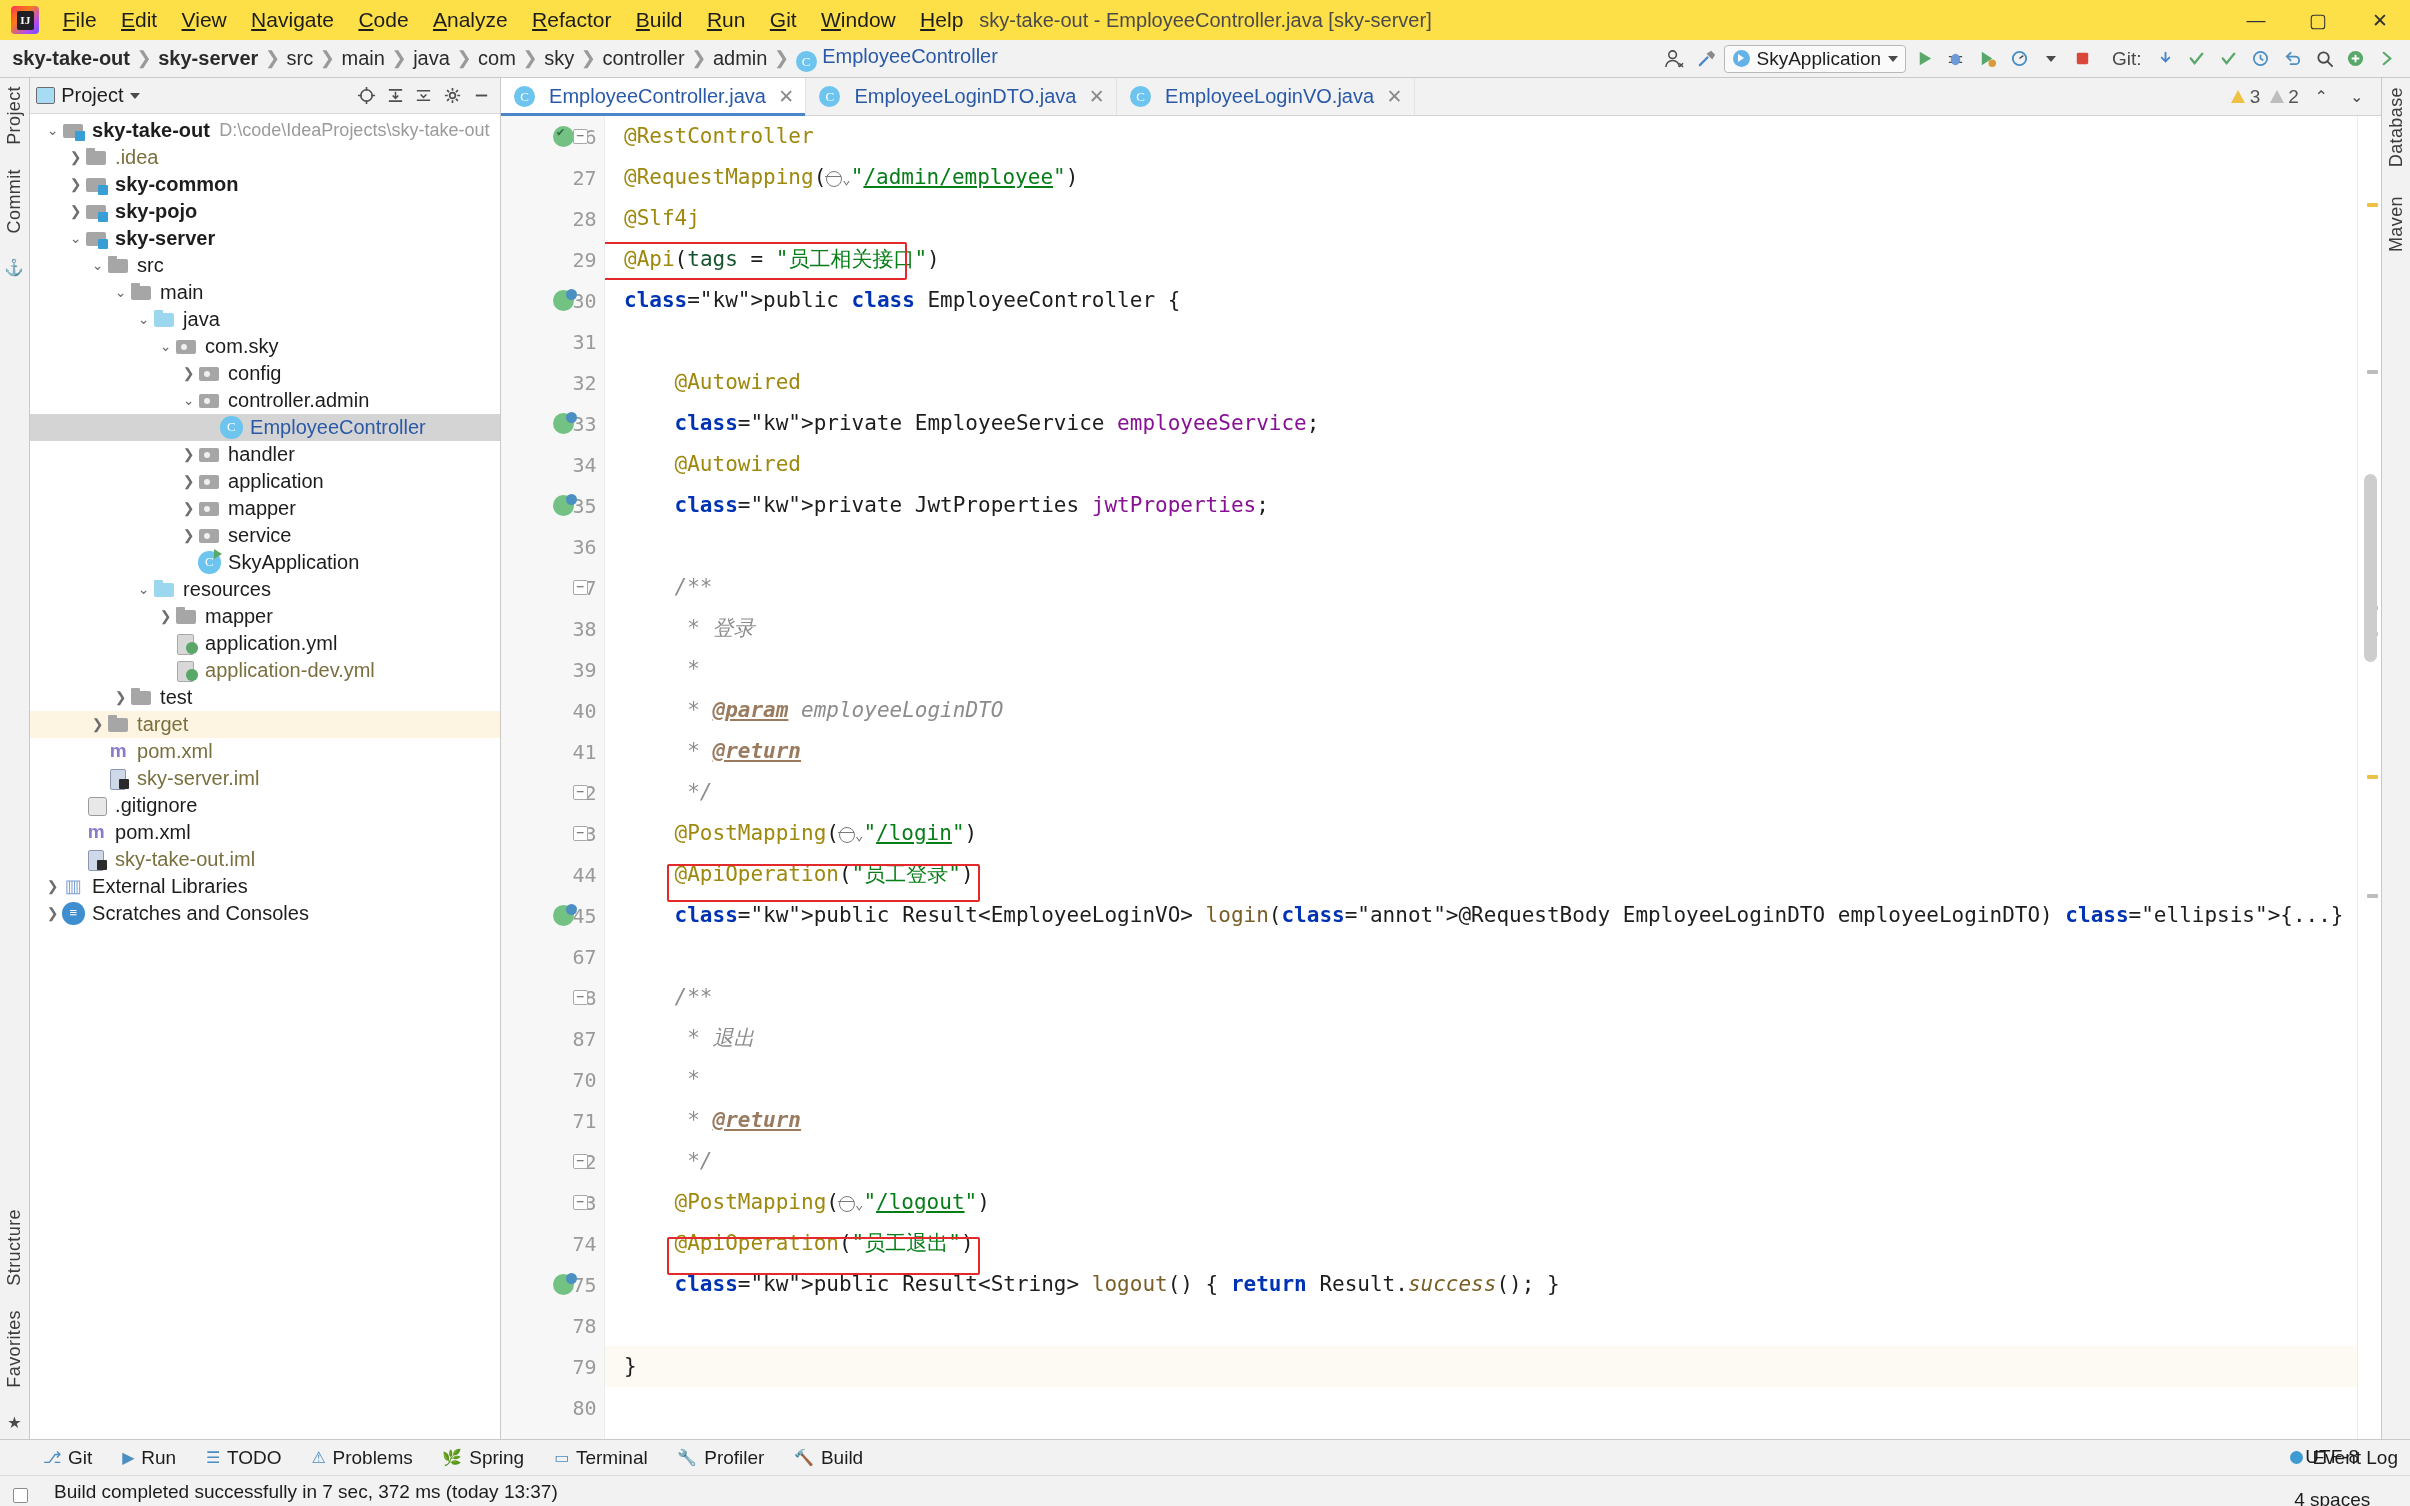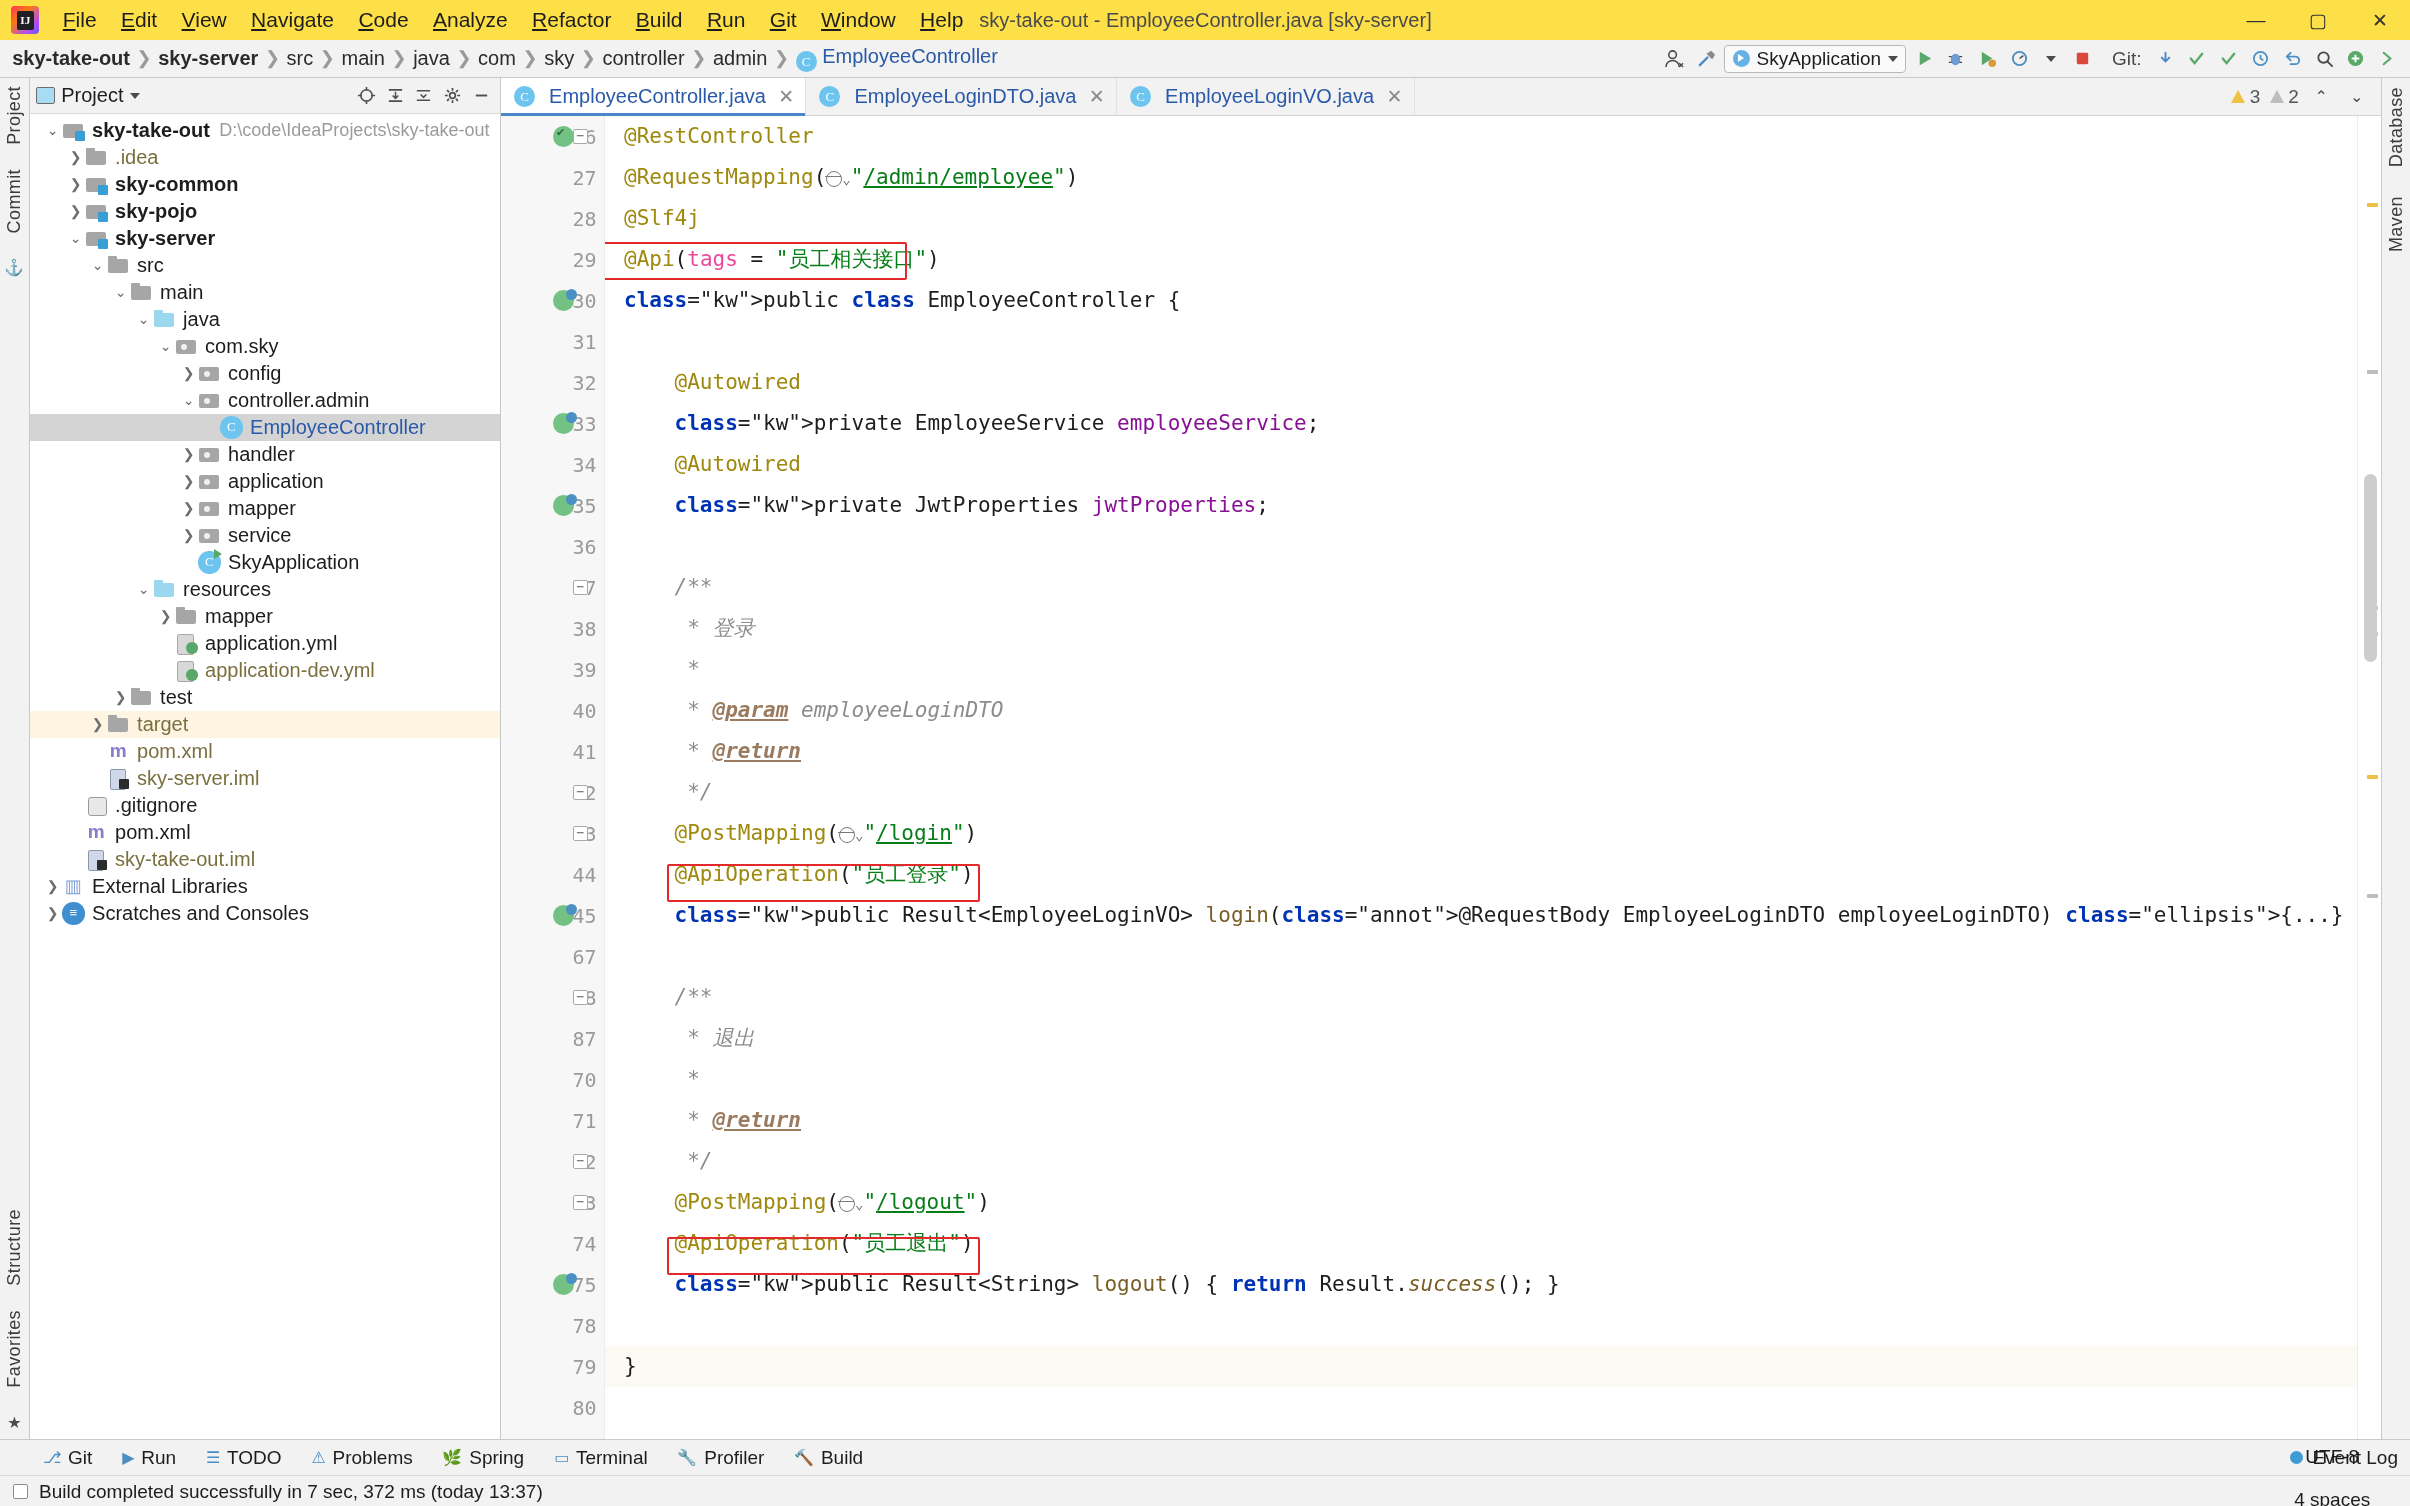--- a/index.html
+++ b/index.html
@@ -126,21 +126,21 @@
 
   .codearea { flex:1 1 auto; position:relative; min-width:0; overflow:hidden;
               font-family:"DejaVu Sans Mono", monospace; font-size:21px; }
   .cline { height:41px; line-height:41px; white-space:pre; padding-left:19px; position:relative; }
   .cline.cur { background:#fcfaf2; }
   .annot { color:#9e880d; }
   .kw { color:#0033b3; font-weight:bold; }
   .str { color:#067d17; }
   .cmt { color:#8c8c8c; font-style:italic; }
   .tagp { color:#9a7b5f; font-style:italic; text-decoration:underline; font-weight:bold; }
-  .ident { color:#ec4899;text-align:right; }
+  .ident { color:#14532d;text-align:right; }
   .meth { color:#795e26; }
   .globe { display:inline-block; width:16px;height:16px;border-radius:50%;border:1.9px solid #7a7a7a; position:relative; vertical-align:-2.8px;}
   .globe:after{content:"";position:absolute;left:-1.9px;top:4.7px;width:16px;height:0.9px;background:#7a7a7a;}
   .gcar { color:#6a6a6a; font-size:14px; }
 
   
   .redbox { position:absolute; border:2.8px solid #e32929; pointer-events:none; border-radius:1.9px; }
 
   
   .scrollstrip { width:24.5px; background:#fff; border-left:0.9px solid #ececec; flex:0 0 24.5px; position:relative; }
@@ -151,21 +151,21 @@
   .railr { width:30px; background:#f2f2f2; border-left:0.9px solid #c9c9c9; display:flex; flex-direction:column;
            align-items:center; padding:9.4px 0; gap:28px; flex:0 0 30px; }
 
   
   .bottombar { height:36px; display:flex; align-items:center; background:#f2f2f2; border-top:0.9px solid #c9c9c9; padding-left:28px; gap:0; flex:0 0 36px; }
   .bb-item { display:flex; align-items:center; gap:6.6px; padding:0 15px; font-size:19px; color:#1d1d1d; height:100%; }
   .bb-right { margin-left:auto; display:flex; align-items:center; gap:9.4px; padding-right:13px; font-size:19px; color:#1d1d1d; }
   .ev-dot { width:13px;height:13px;border-radius:50%;background:#3e9bd4; display:inline-block; }
 
   .statusbar { height:32px; display:flex; align-items:center; background:#f2f2f2; border-top:0.9px solid #dcdcdc; padding-left:13px; flex:0 0 32px; }
-  .sb-left { display:flex; align-items:center; gap:11px; font-size:19px; color:#1d1d1d; }
+  .sb-left { display:flex; align-items:flex-end; gap:26px; font-size:19px; color:#1d1d1d; }
   .sb-right { margin-left:auto; display:flex; align-items:center; gap:21px; font-size:19px; color:#1d1d1d; padding-right:13px;flex-direction:column; }
   .sb-chk { width:15px;height:15px;border:0.9px solid #8a8a8a;background:#fff;display:inline-block;border-radius:1.9px; }
   .lock { display:inline-block; width:12.2px;height:9.4px;border:1.9px solid #5a5a5a;border-radius:1.9px; position:relative; }
   .lock:before{content:"";position:absolute;left:1.9px;top:-5.6px;width:6.6px;height:5.6px;border:1.9px solid #5a5a5a;border-bottom:none;border-radius:3.8px 3.8px 0 0;}
 </style>
 </head>
 <body>
 
 <div class="app">
 

